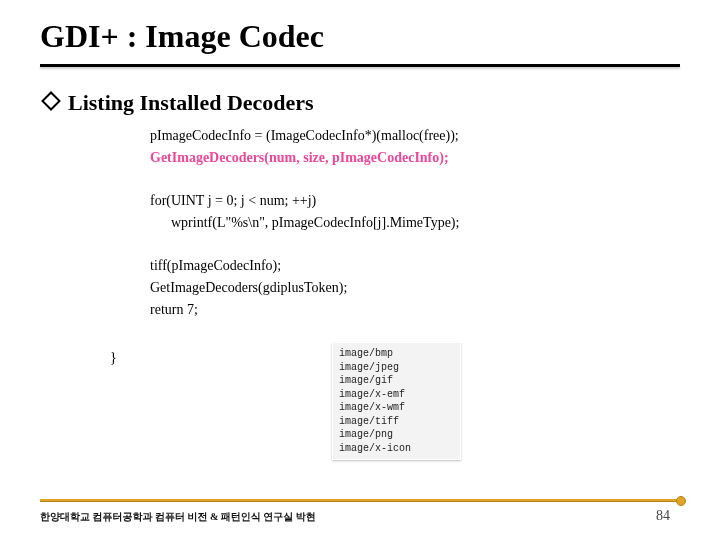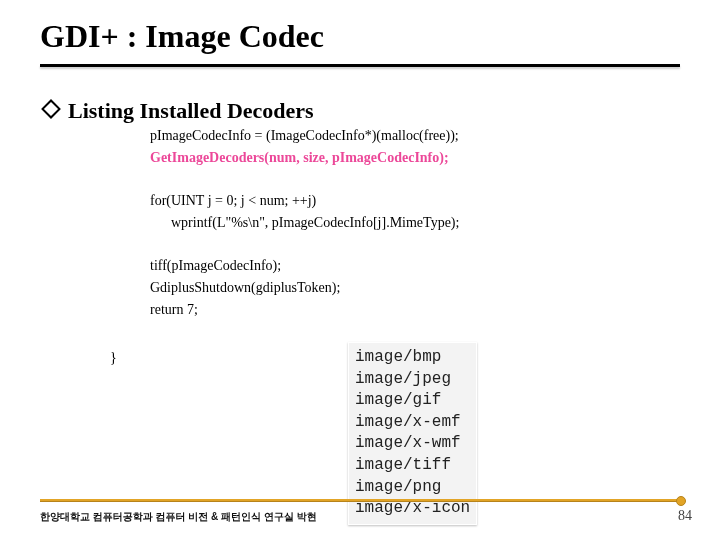--- a/index.html
+++ b/index.html
@@ -52,21 +52,20 @@
     background: #e2a426;
     border-radius: 50%;
     border: 1px solid #b7831b;
   }
   .sub {
     position: absolute;
     left: 44px;
     top: 90px;
     font-size: 22px;
     font-weight: bold;
-    margin-top: 8px;
   }
   .bullet {
     display: inline-block;
     transform: rotate(45deg);
     width: 10px;
     height: 10px;
     border: 2px solid #000;
     margin-right: 10px;
     vertical-align: 2px;
     background: #fff;
@@ -85,45 +84,45 @@
     font-weight: bold;
   }
   .brace {
     position: absolute;
     left: 110px;
     top: 350px;
     font-size: 14px;
   }
   .output-box {
     position: absolute;
-    left: 348px;
+    left: 332px;
     top: 342px;
     width: 115px;
     padding: 4px 6px;
     background: #f3f3f3;
     border: 1px solid #fff;
     box-shadow: 0 1px 2px rgba(0,0,0,0.25);
     font-family: "Courier New", monospace;
-    font-size: 16px;
+    font-size: 10px;
     line-height: 1.35;
     white-space: pre;
     color: #222;
   }
   .footer-left {
     position: absolute;
     left: 40px;
     bottom: 16px;
-    font-family: Liberation Sans, sans-serif;
+    font-family: Liberation Serif, serif;
     font-size: 10px;
     font-weight: bold;
     color: #111;
   }
   .footer-right {
     position: absolute;
-    right: 28px;
+    right: 50px;
     bottom: 16px;
     font-size: 14px;
     color: #444;
     margin-left: 19px;
   }
 </style>
 </head>
 <body>
 
 <div class="slide">
@@ -135,21 +134,21 @@
     <span class="bullet"></span><span>Listing Installed Decoders</span>
   </div>
 
   <div class="code"><span>pImageCodecInfo = (ImageCodecInfo*)(malloc(free));</span>
 <span class="hl">GetImageDecoders(num, size, pImageCodecInfo);</span>
 
 <span>for(UINT j = 0; j &lt; num; ++j)</span>
 <span>      wprintf(L"%s\n", pImageCodecInfo[j].MimeType);</span>
 
 <span>tiff(pImageCodecInfo);</span>
-<span>GdiplusShutdown(gdiplusToken);</span>
+<span>GetImageDecoders(gdiplusToken);</span>
 <span>return 7;</span></div>
 
   <div class="brace">}</div>
 
   <div class="output-box">image/bmp
 image/jpeg
 image/gif
 image/x-emf
 image/x-wmf
 image/tiff

